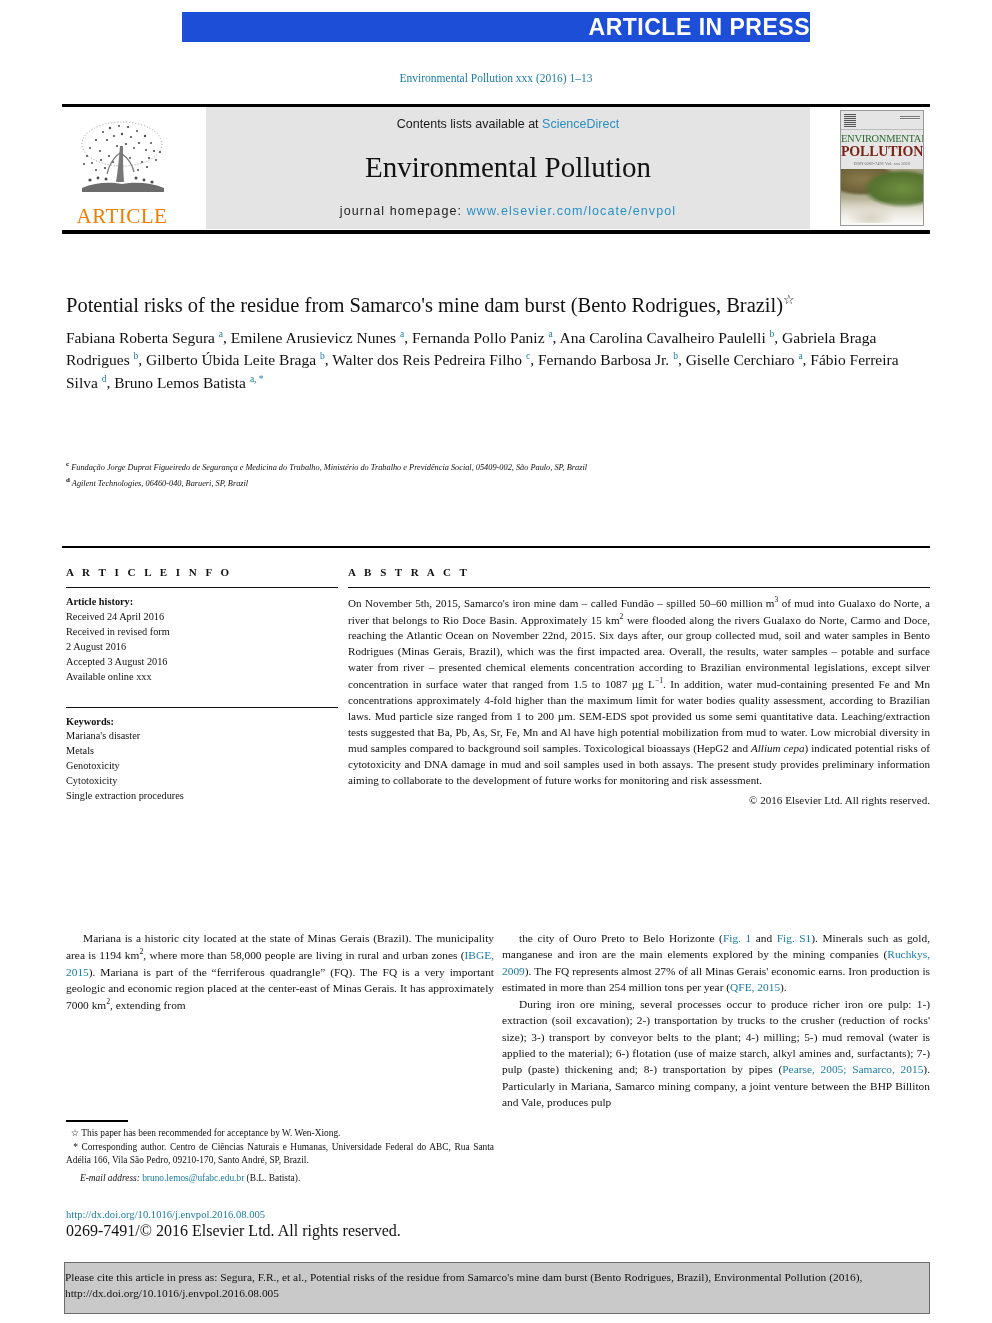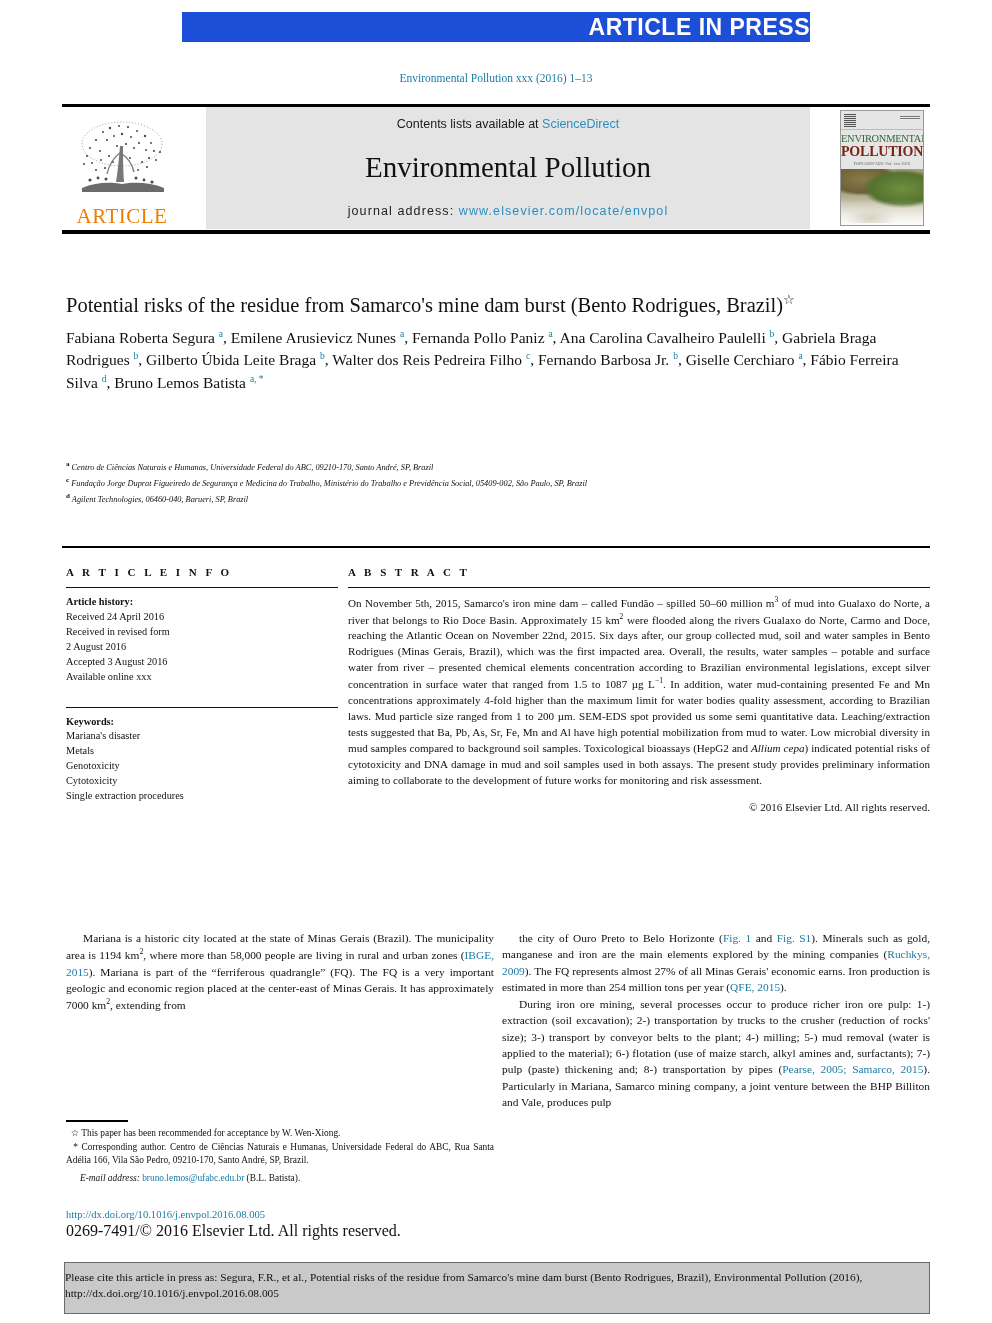--- a/index.html
+++ b/index.html
@@ -206,21 +206,21 @@
 
   .abs-text {
     font-family:"Liberation Serif", serif;
     font-size:11.1px; line-height:1.44; color:#111;
     text-align:justify;
     margin:0;
   }
   .abs-text sup { font-size:7.6px; }
   .abs-copy {
     font-family:"Liberation Serif", serif;
-    font-size:11.1px; color:#111; text-align:right; margin-top:12px;
+    font-size:11.1px; color:#111; text-align:right; margin-top:5px;
   }
 
   
   .body-cols { position:absolute; left:66px; top:930px; width:864px; display:flex; }
   .bcol { width:428px; flex:0 0 428px; }
   .bcol.right { margin-left:8px; }
   .sec-title {
     font-family:"Liberation Serif", serif;
     font-weight:bold; font-size:12.3px; color:#111; margin:0 0 13px 0;
   }
@@ -343,21 +343,21 @@
       </svg>
       <div class="elsevier-word">ARTICLE</div>
     </div>
 
     <div class="mast-center">
       <div class="contents-line">
         <span>Contents lists available at </span><span class="sd-link">ScienceDirect</span>
       </div>
       <div class="journal-title">Environmental Pollution</div>
       <div class="homepage-line">
-        <span>journal address: </span><span class="hp-link">www.elsevier.com/locate/envpol</span>
+        <span>journal homepage: </span><span class="hp-link">www.elsevier.com/locate/envpol</span>
       </div>
     </div>
 
     <div class="mast-right">
       <div class="cover">
         <div class="cover-topbar">
           <div class="tb-left"></div>
           <div class="tb-right"></div>
         </div>
         <div class="cover-env">ENVIRONMENTAL</div>
@@ -373,21 +373,20 @@
   </div>
   <div class="mast-rule-bottom"></div>
 </div>
 
 <div class="title-block">
   <h1 class="paper-title"><span>Potential risks of the residue from Samarco's mine dam burst (Bento Rodrigues, Brazil)</span><span class="star">☆</span></h1>
   <div class="authors"><span>Fabiana Roberta Segura </span><sup>a</sup>, <span>Emilene Arusievicz Nunes </span><sup>a</sup>, <span>Fernanda Pollo Paniz </span><sup>a</sup>, <span>Ana Carolina Cavalheiro Paulelli </span><sup>b</sup>, <span>Gabriela Braga Rodrigues </span><sup>b</sup>, <span>Gilberto Úbida Leite Braga </span><sup>b</sup>, <span>Walter dos Reis Pedreira Filho </span><sup>c</sup>, <span>Fernando Barbosa Jr. </span><sup>b</sup>, <span>Giselle Cerchiaro </span><sup>a</sup>, <span>Fábio Ferreira Silva </span><sup>d</sup>, <span>Bruno Lemos Batista </span><sup class="corr">a, *</sup></div>
 </div>
 
 <div class="affils">
-    <div><sup>a</sup> Centro de Ciências Naturais e Humanas, Universidade Federal do ABC, 09210-170, Santo André, SP, Brazil</div>
     <div><sup>c</sup> Fundação Jorge Duprat Figueiredo de Segurança e Medicina do Trabalho, Ministério do Trabalho e Previdência Social, 05409-002, São Paulo, SP, Brazil</div>
     <div><sup>d</sup> Agilent Technologies, 06460-040, Barueri, SP, Brazil</div>
   </div>
 
 <div class="rule-wide rule-abs-top"></div>
 
 <div class="info-abs">
 
   <div class="col-info">
     <div class="sect-head">A R T I C L E   I N F O</div>

